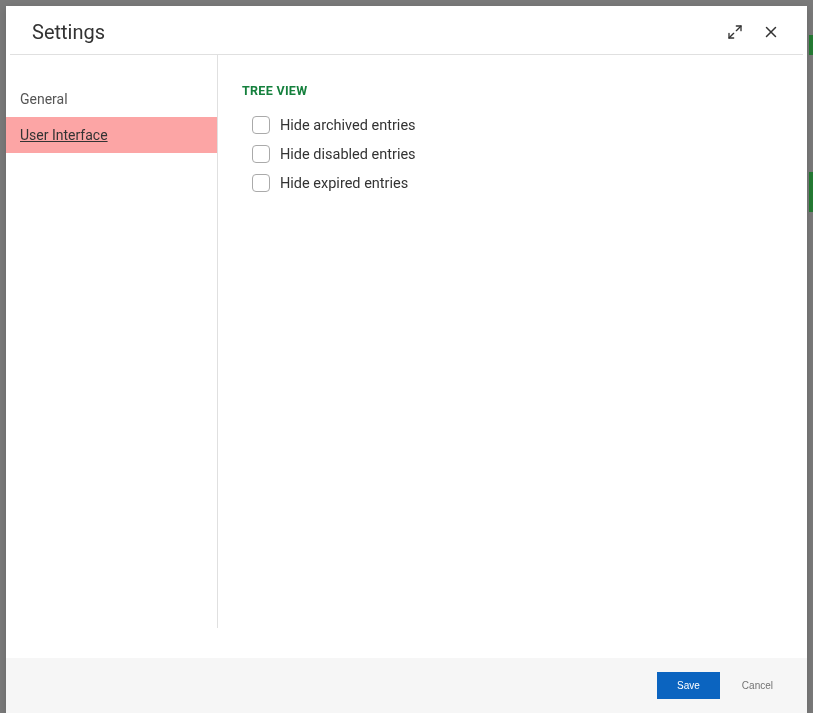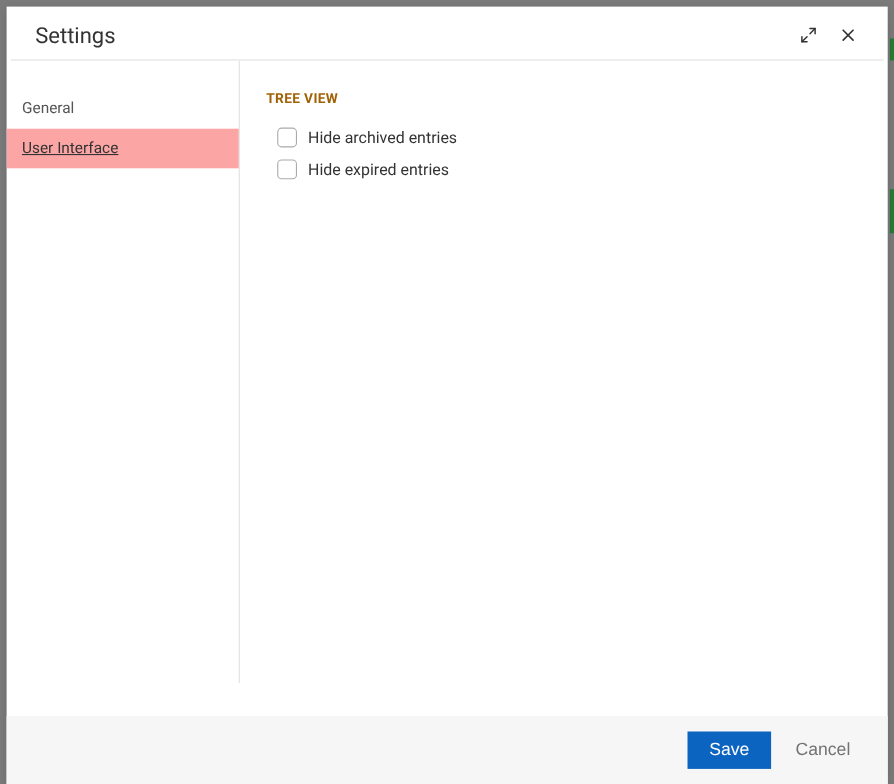--- a/index.html
+++ b/index.html
@@ -123,21 +123,21 @@
     }
 
     .content {
       flex: 1;
       padding: 28px 24px;
     }
 
     .section-title {
       font-size: 12.5px;
       font-weight: 700;
-      color: #a16207;
+      color: #15803d;
       letter-spacing: 0.3px;
       margin-bottom: 18px;
     }
 
     .checkbox-list {
       padding-left: 10px;
       display: flex;
       flex-direction: column;
       gap: 11px;
       justify-content: center;
@@ -166,21 +166,21 @@
     .modal-footer {
       display: flex;
       justify-content: flex-end;
       align-items: center;
       gap: 12px;
       padding: 14px 24px;
       background: #f6f6f6;
     }
 
     .btn {
-      font-size: 16px;
+      font-size: 10px;
       padding: 8px 20px;
       border-radius: 0;
       cursor: pointer;
       border: none;
     }
 
     .btn-primary {
       background: #0b64c0;
       color: #ffffff;
     }
@@ -250,20 +250,24 @@
 
     <div class="content">
       <div class="section-title">TREE VIEW</div>
       <div class="checkbox-list">
 
         <label class="checkbox-row">
           <span class="checkbox-box"></span>
           <span class="checkbox-label">Hide archived entries</span>
         </label>
 
+        <label class="checkbox-row">
+          <span class="checkbox-box"></span>
+          <span class="checkbox-label">Hide disabled entries</span>
+        </label>
 
         <label class="checkbox-row">
           <span class="checkbox-box"></span>
           <span class="checkbox-label">Hide expired entries</span>
         </label>
 
       </div>
     </div>
 
   </div>

